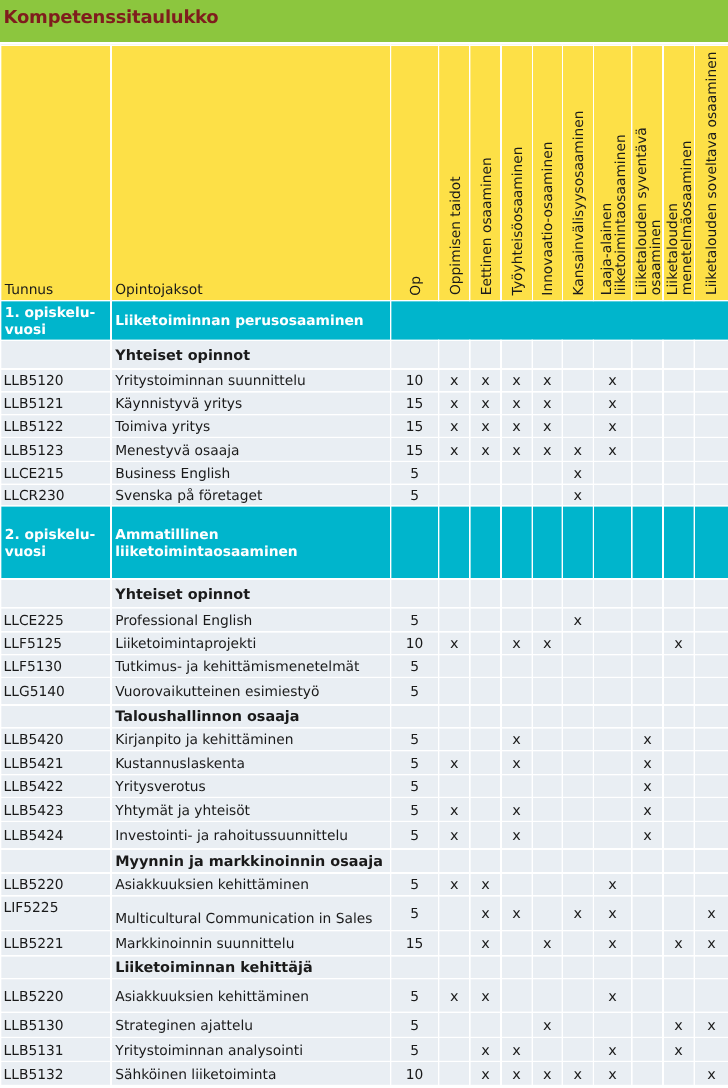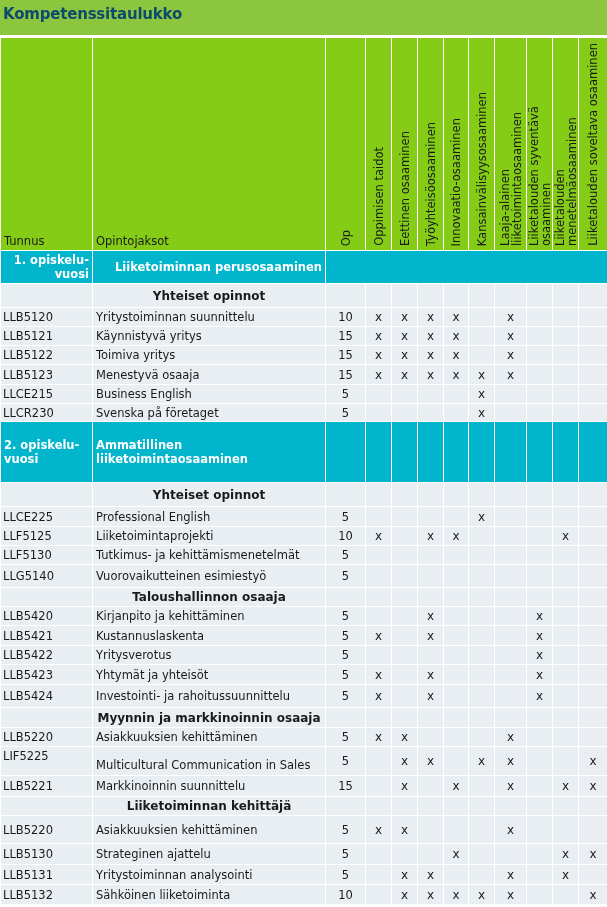--- a/index.html
+++ b/index.html
@@ -1,28 +1,28 @@
 <!DOCTYPE html>
 <html><head>
 <meta charset="utf-8">
 <style>
   * { box-sizing: border-box; margin: 0; padding: 0; }
   html, body { width: 607px; height: 907px; background: #ffffff; overflow: hidden; }
   body { font-family: "DejaVu Sans", sans-serif; font-size: 11.5px; color: #1a1a1a; }
   #root { position: relative; width: 607px; height: 907px; }
   .title-bar { position: absolute; left: 0; top: 0; width: 607px; height: 37px; background: #8CC63E; border-bottom: 2px solid #ffffff; }
-  .title-bar span { position: absolute; left: 3px; top: 5px; color: #0c4a6e; font-weight: bold; font-size: 15px; letter-spacing: -0.2px; }
+  .title-bar span { position: absolute; left: 3px; top: 5px; color: #7f1d1d; font-weight: bold; font-size: 15px; letter-spacing: -0.2px; }
   table { position: absolute; left: 0; top: 37px; border-collapse: collapse; table-layout: fixed; width: 607px; }
   td { border: 1px solid #ffffff; padding: 0 3px; white-space: nowrap; overflow: hidden; vertical-align: middle; }
-  tr.header td { background: #84cc16; height: 213px; vertical-align: bottom; padding-bottom: 2px; }
+  tr.header td { background: #fde047; height: 213px; vertical-align: bottom; padding-bottom: 2px; }
   tr.header td.rot { padding: 0; position: relative; }
   tr.header td.rot .vtext { position: absolute; bottom: 4px; left: 50%; writing-mode: vertical-rl; transform: translateX(-50%) rotate(180deg); white-space: normal; line-height: 12px; font-size: 11.5px; text-align: left; width: auto; max-height: 205px; }
   tr.section td { background: #00B5CC; color: #ffffff; font-weight: bold; font-size: 11.5px; line-height: 14px; }
   tr.sub td { background: #E9EEF3; }
-  tr.sub td.sublabel { font-weight: bold; text-align: center; font-size: 12px; }
+  tr.sub td.sublabel { font-weight: bold; font-size: 12px; }
   tr.row td { background: #E9EEF3; }
   td.op { text-align: center; }
   td.mark { text-align: center; font-size: 12px; }
   td.code { padding-left: 2px; }
 </style>
 </head>
 <body>
 
 <div id="root">
   <div class="title-bar">
@@ -72,21 +72,21 @@
         <td class="rot">
             <span class="vtext">Liiketalouden syventävä osaaminen</span>
           </td>
         <td class="rot">
             <span class="vtext">Liiketalouden menetelmäosaaminen</span>
           </td>
         <td class="rot">
             <span class="vtext">Liiketalouden soveltava osaaminen</span>
           </td>
       </tr>
-    <tr class="section" style="height: 33px; text-align: right;">
+    <tr class="section" style="height: 33px;">
           <td style="white-space: normal;">1. opiskelu-vuosi</td>
           <td style="white-space: normal;">Liiketoiminnan perusosaaminen</td>
           <td colspan="10"></td>
         </tr>
         <tr class="sub" style="height: 24px;">
           <td></td>
           <td class="sublabel">Yhteiset opinnot</td>
           <td></td>
           <td></td>
           <td></td>

